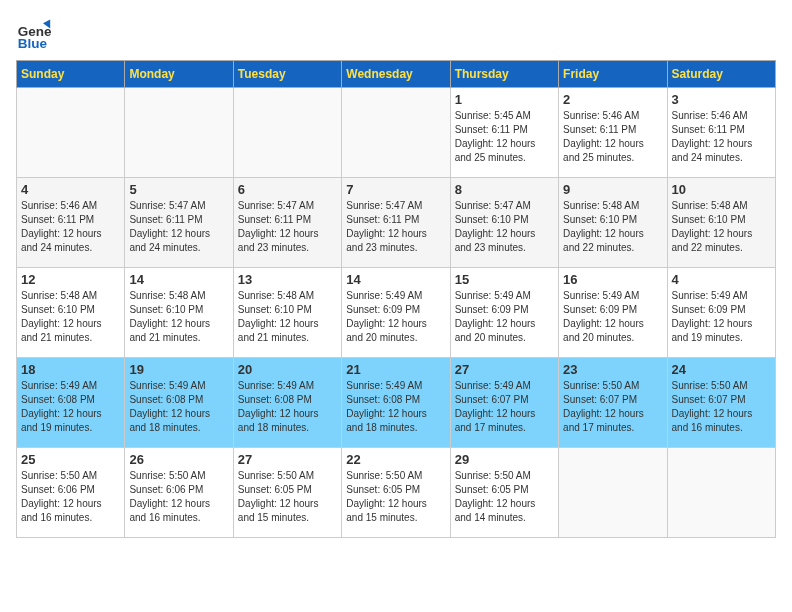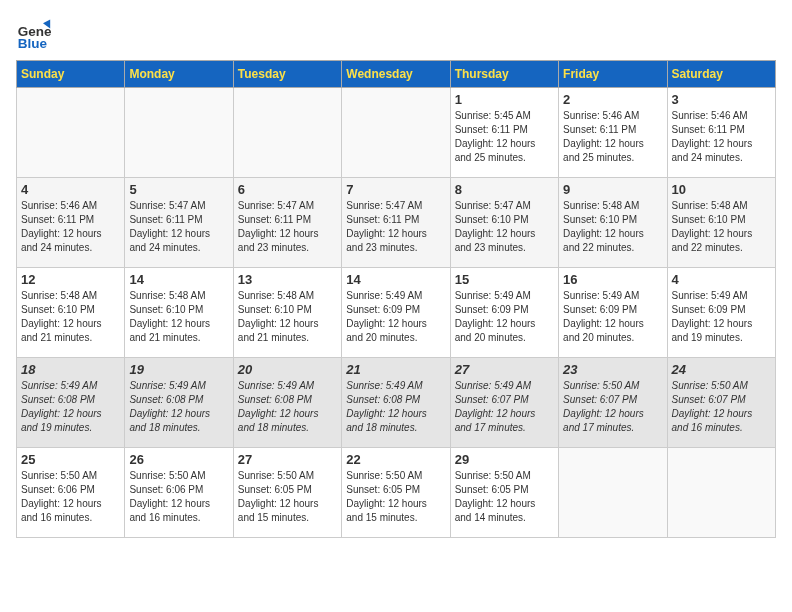--- a/index.html
+++ b/index.html
@@ -176,21 +176,21 @@
 and 20 minutes.</div>
         </td>
         <td>
           <span class="day-num">4</span>
           <div class="day-info">Sunrise: 5:49 AM
 Sunset: 6:09 PM
 Daylight: 12 hours
 and 19 minutes.</div>
         </td>
       </tr>
-      <tr style="background: #e5e5e5; font-style: italic;">
+      <tr style="background: #7dd3fc;">
         <td>
           <span class="day-num">18</span>
           <div class="day-info">Sunrise: 5:49 AM
 Sunset: 6:08 PM
 Daylight: 12 hours
 and 19 minutes.</div>
         </td>
         <td>
           <span class="day-num">19</span>
           <div class="day-info">Sunrise: 5:49 AM

